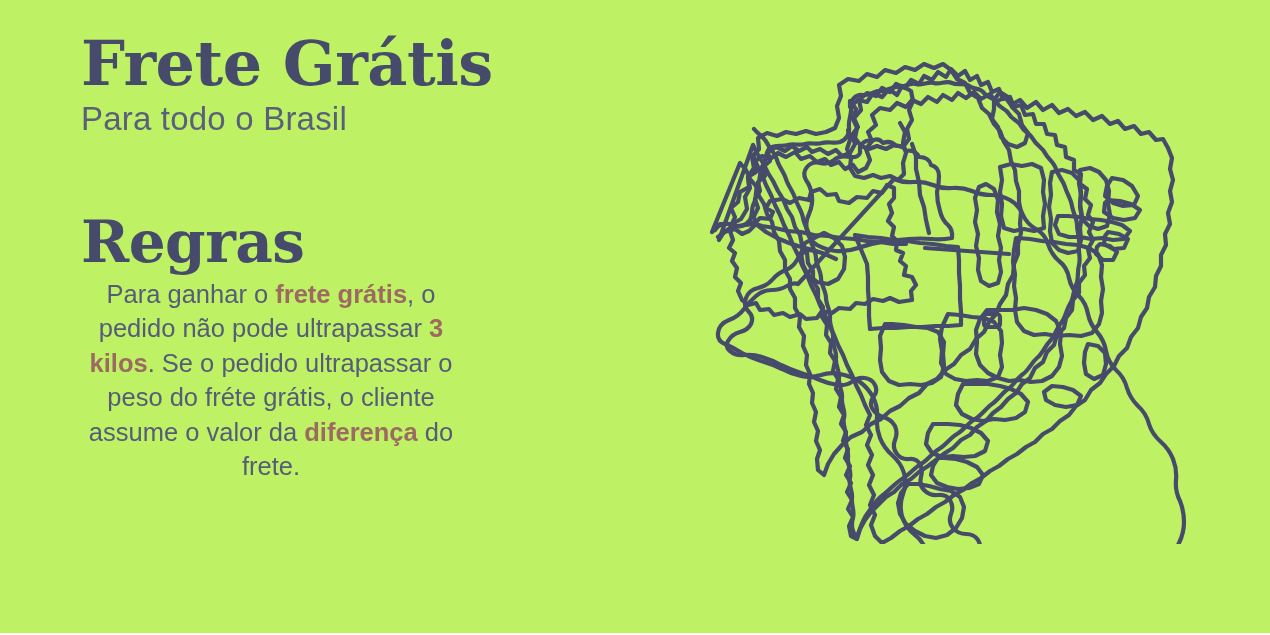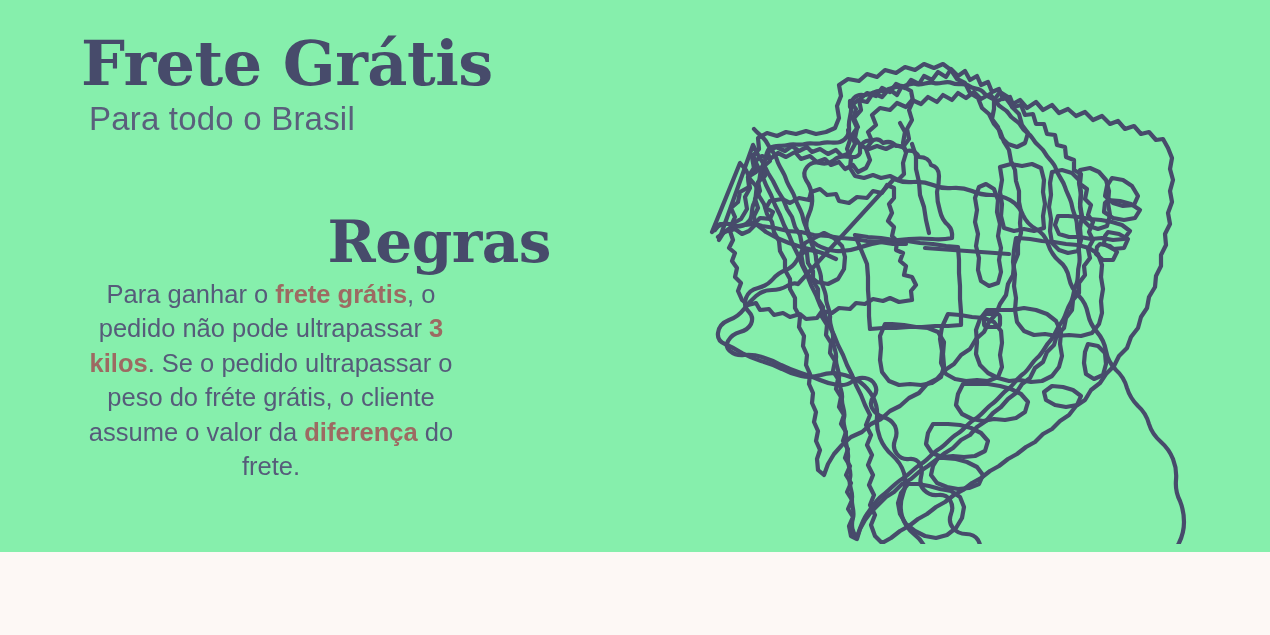--- a/index.html
+++ b/index.html
@@ -11,22 +11,22 @@
     height: 635px;
     background: #fdf8f5;
     font-family: "Liberation Sans", sans-serif;
     overflow: hidden;
     position: relative;
   }
 
   .banner {
     position: relative;
     width: 1270px;
-    height: 552px;
-    background: #86efac;
+    height: 633px;
+    background: #bef264;
   }
 
   
   .text-col {
     position: absolute;
     left: 81px;
     top: 34px;
     width: 470px;
   }
 
@@ -40,41 +40,40 @@
     margin: 0;
     white-space: nowrap;
   }
 
   .subhead {
     font-family: "Liberation Sans", sans-serif;
     font-weight: 300;
     font-size: 33px;
     line-height: 1.12;
     color: #5a5f7c;
-    margin: 7px 0 0 8px;
+    margin: 7px 0 0 0;
     letter-spacing: 0.2px;
     white-space: nowrap;
   }
 
   .rules-block {
     position: absolute;
     left: 81px;
     top: 214px;
     width: 470px;
   }
 
   .rules-title {
     font-family: "DejaVu Serif", "Liberation Serif", serif;
     font-weight: 700;
     font-size: 58px;
     line-height: 0.98;
     letter-spacing: -0.5px;
     color: #474b6b;
     margin: 0;
-    text-align: right;
   }
 
   .rules-body {
     font-family: "Liberation Sans", sans-serif;
     font-weight: 400;
     font-size: 25.5px;
     line-height: 34.5px;
     color: #565b7a;
     margin: 6px 0 0 0;
     width: 380px;

